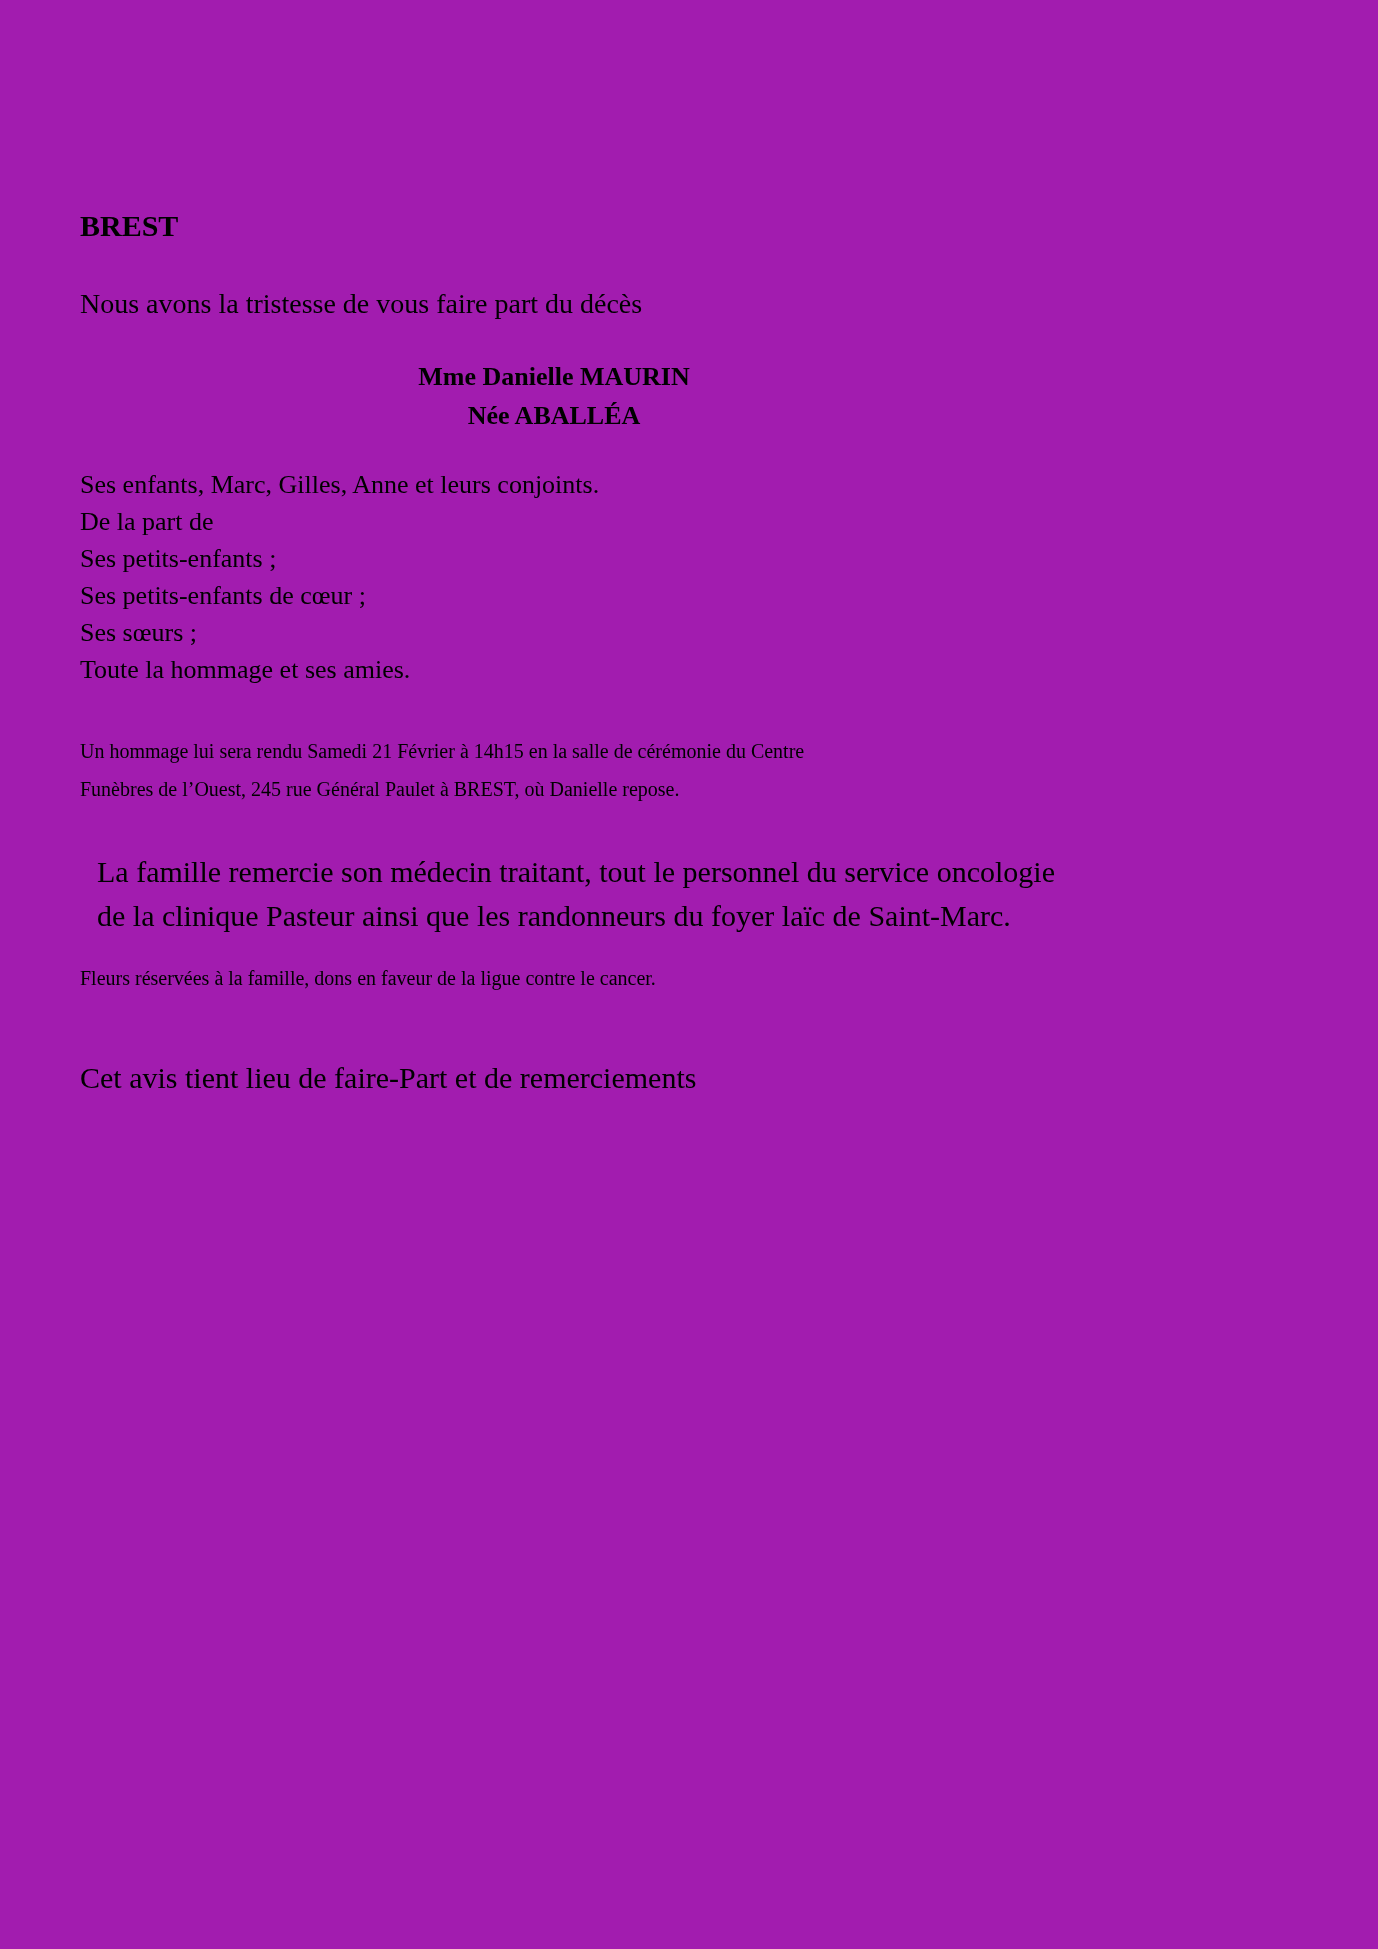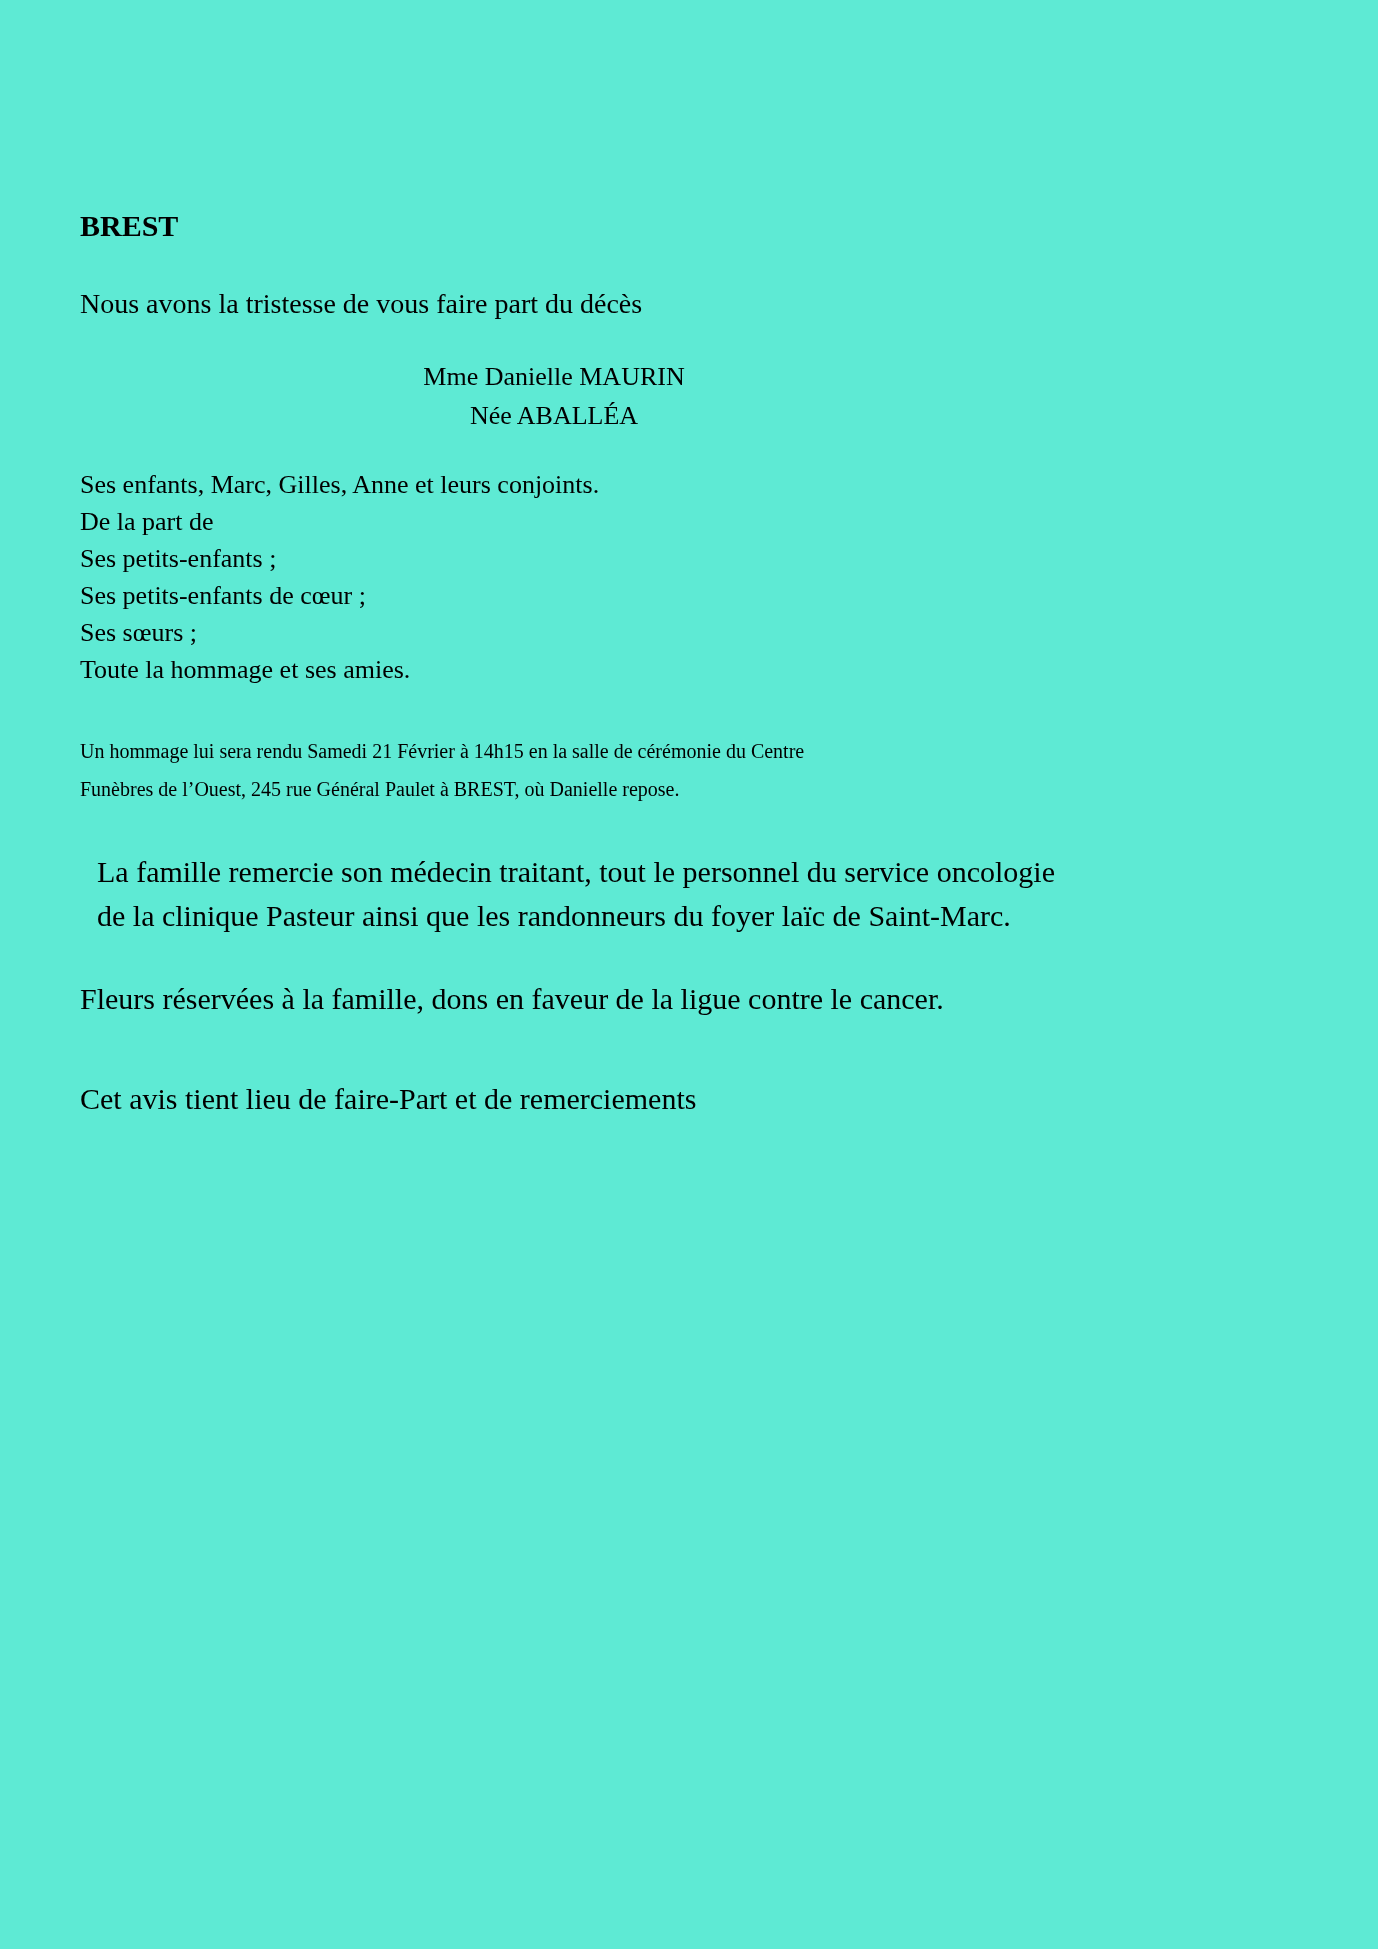--- a/index.html
+++ b/index.html
@@ -6,21 +6,21 @@
   html, body {
     margin: 0;
     padding: 0;
     background: #ffffff;
   }
   .page {
     position: relative;
     width: 1378px;
     height: 1949px;
     margin: 0 auto;
-    background: #5eead4;
+    background: #a21caf;
     color: #000000;
     font-family: "Liberation Serif", "DejaVu Serif", serif;
     overflow: hidden;
   }
   .content {
     box-sizing: border-box;
     padding-top: 204px;
     padding-left: 80px;
     width: 1028px; 
   }
@@ -36,43 +36,43 @@
     line-height: 38px;
     white-space: nowrap;
   }
   .name-block {
     margin-top: 34px;
     width: 948px;            
     text-align: center;
     font-size: 26px;
     line-height: 39px;
   }
-  .name-block .bold { font-weight: normal; }
+  .name-block .bold { font-weight: bold; }
   .family-block {
     margin-top: 31px;
     font-size: 26px;
     line-height: 37px;
   }
   .family-block div { white-space: nowrap; }
   .ceremony-block {
     margin-top: 44px;
     font-size: 20px;
     line-height: 38px;
   }
   .ceremony-block div { white-space: nowrap; }
   .thanks-block {
     margin-top: 42px;
     font-size: 30px;
     line-height: 44px;
     margin-left: 17px;
   }
   .thanks-block div { white-space: nowrap; }
   .flowers {
-    margin-top: 39px;
-    font-size: 30px;
+    margin-top: 18px;
+    font-size: 20px;
     line-height: 44px;
     white-space: nowrap;
   }
   .closing {
     margin-top: 56px;
     font-size: 30px;
     line-height: 44px;
     white-space: nowrap;
   }
 </style>

